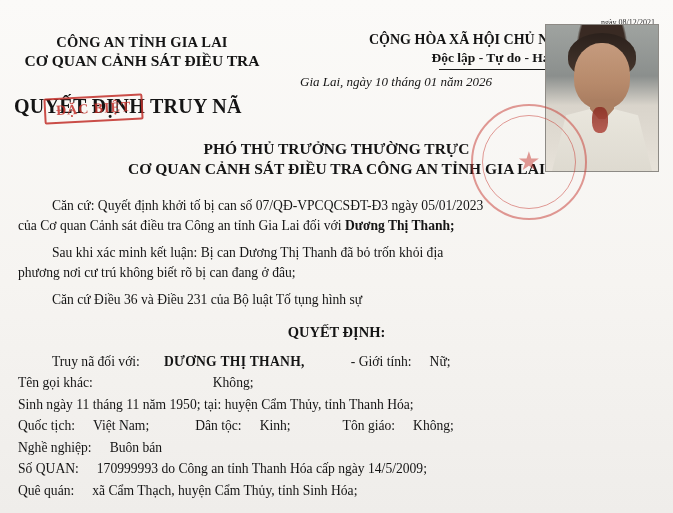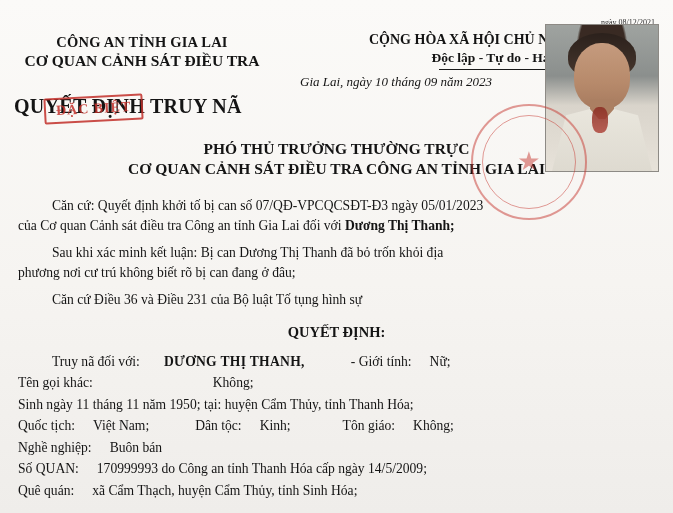--- a/index.html
+++ b/index.html
@@ -255,21 +255,21 @@
   <div class="photo-wrap">
     <div class="photo">
       <div class="hair"></div>
       <div class="face"></div>
       <div class="neck"></div>
       <div class="shirt"></div>
       <div class="mark"></div>
     </div>
   </div>
 
-  <div class="place-date">Gia Lai, ngày 10 tháng 09 năm 2023</div>
+  <div class="place-date">Gia Lai, ngày 10 tháng 01 năm 2026</div>
 
   <div class="special">
     <div class="box">ĐẶC BIỆT</div>
   </div>
 
   <div class="t1">QUYẾT ĐỊNH TRUY NÃ</div>
 
   <div class="round-stamp">
     <span class="star">★</span>
   </div>

